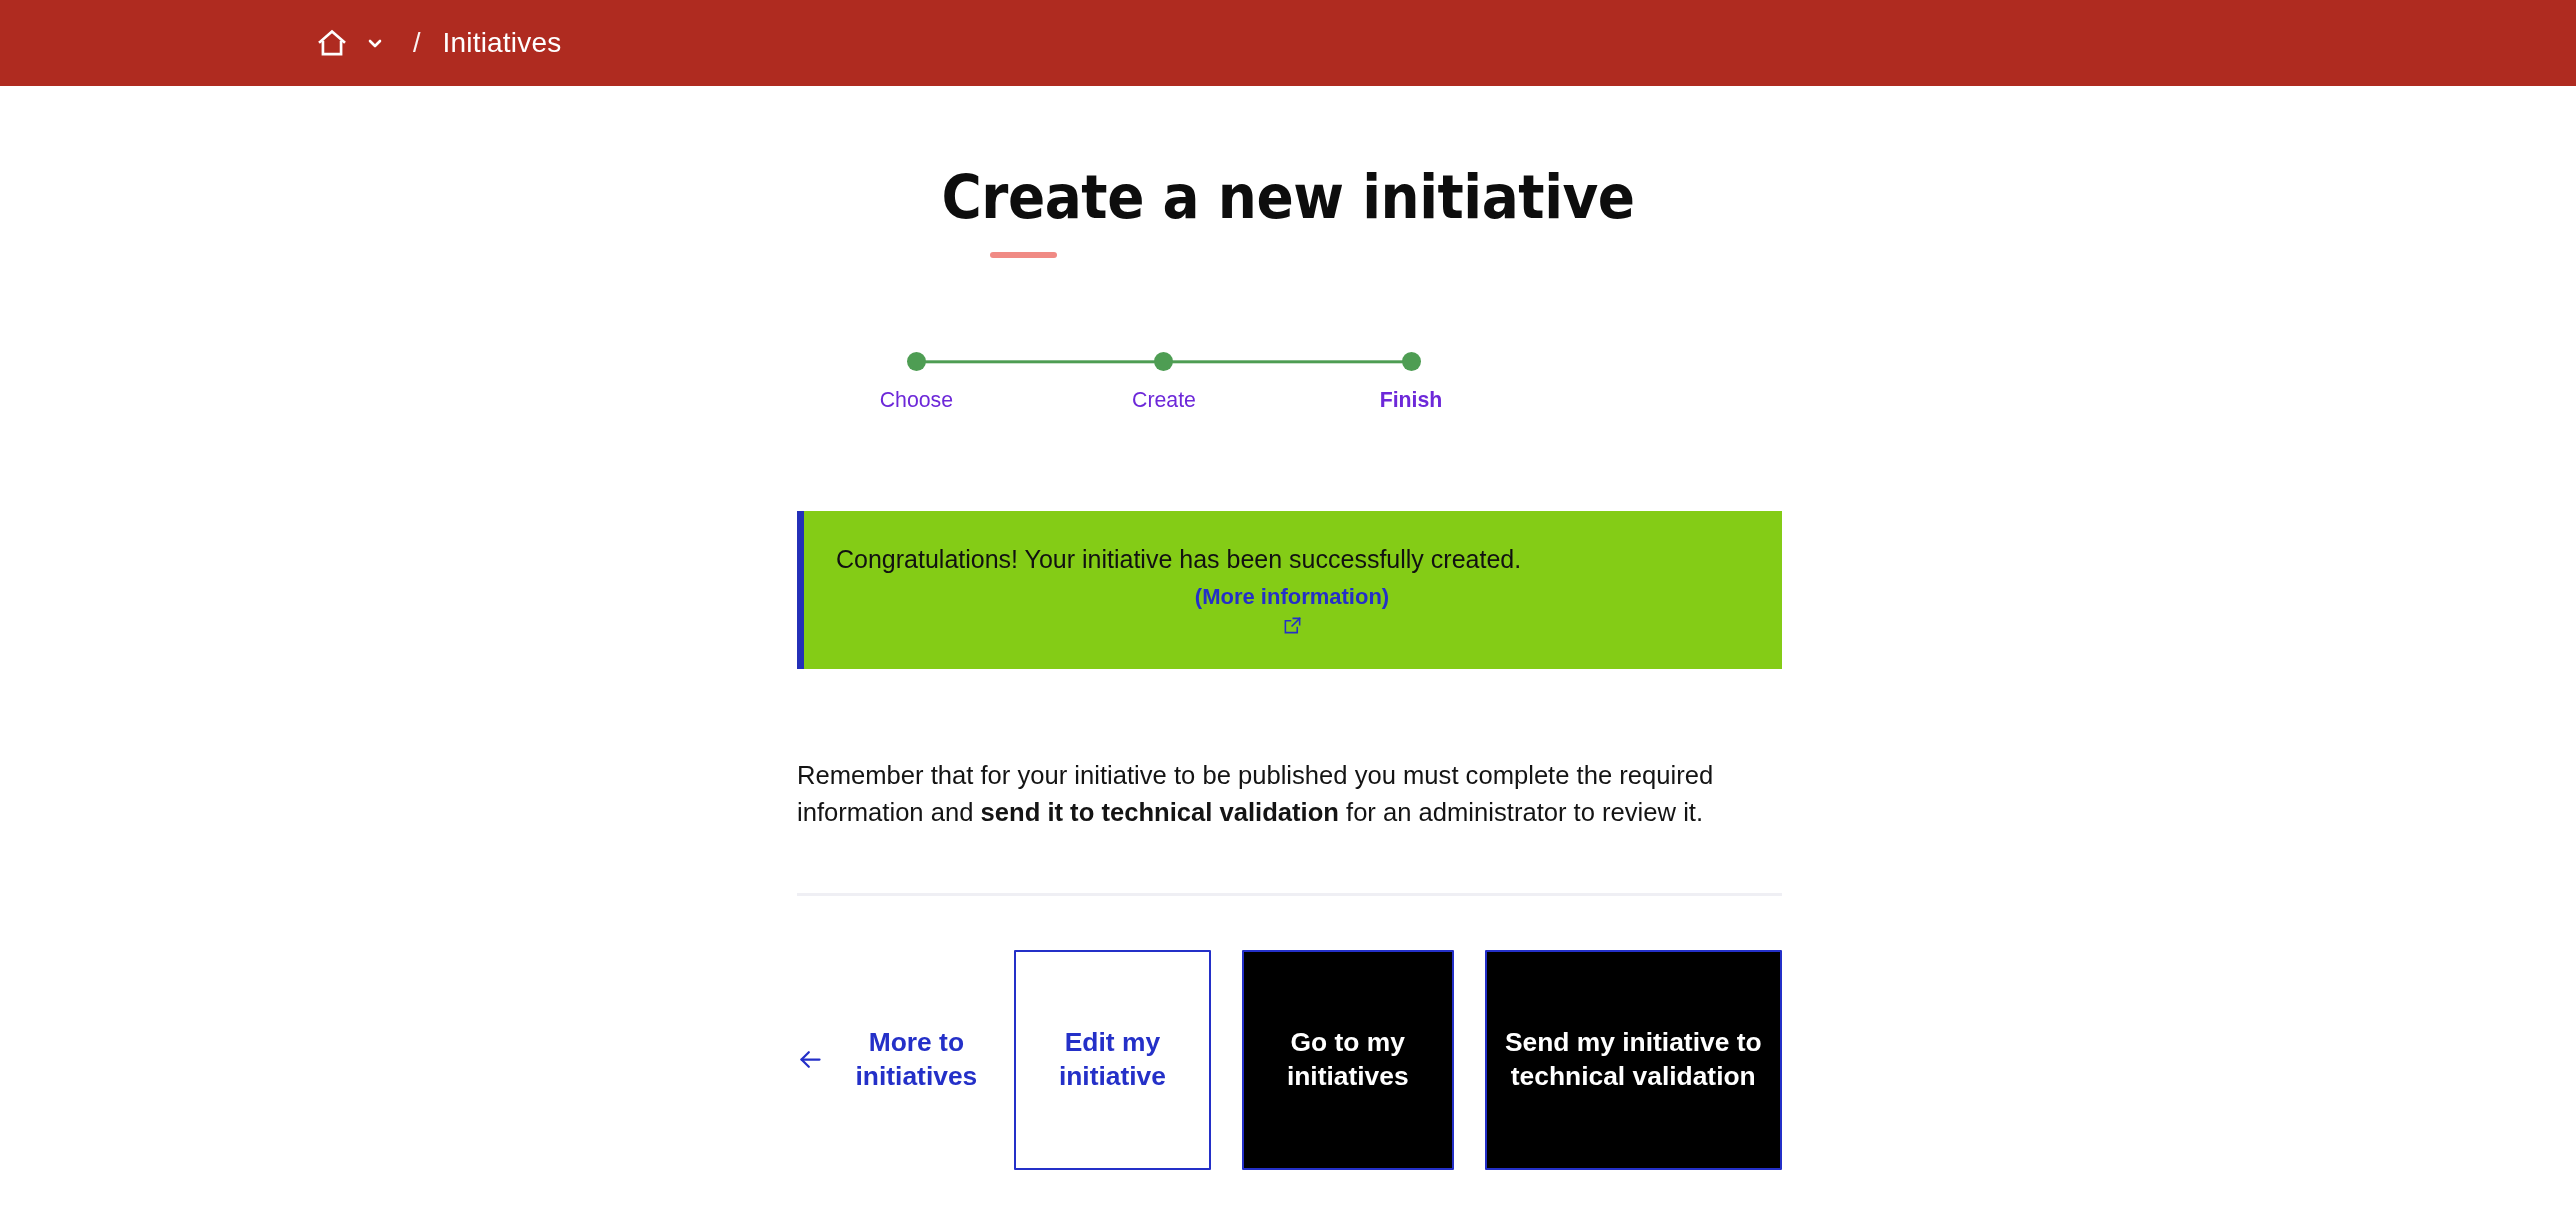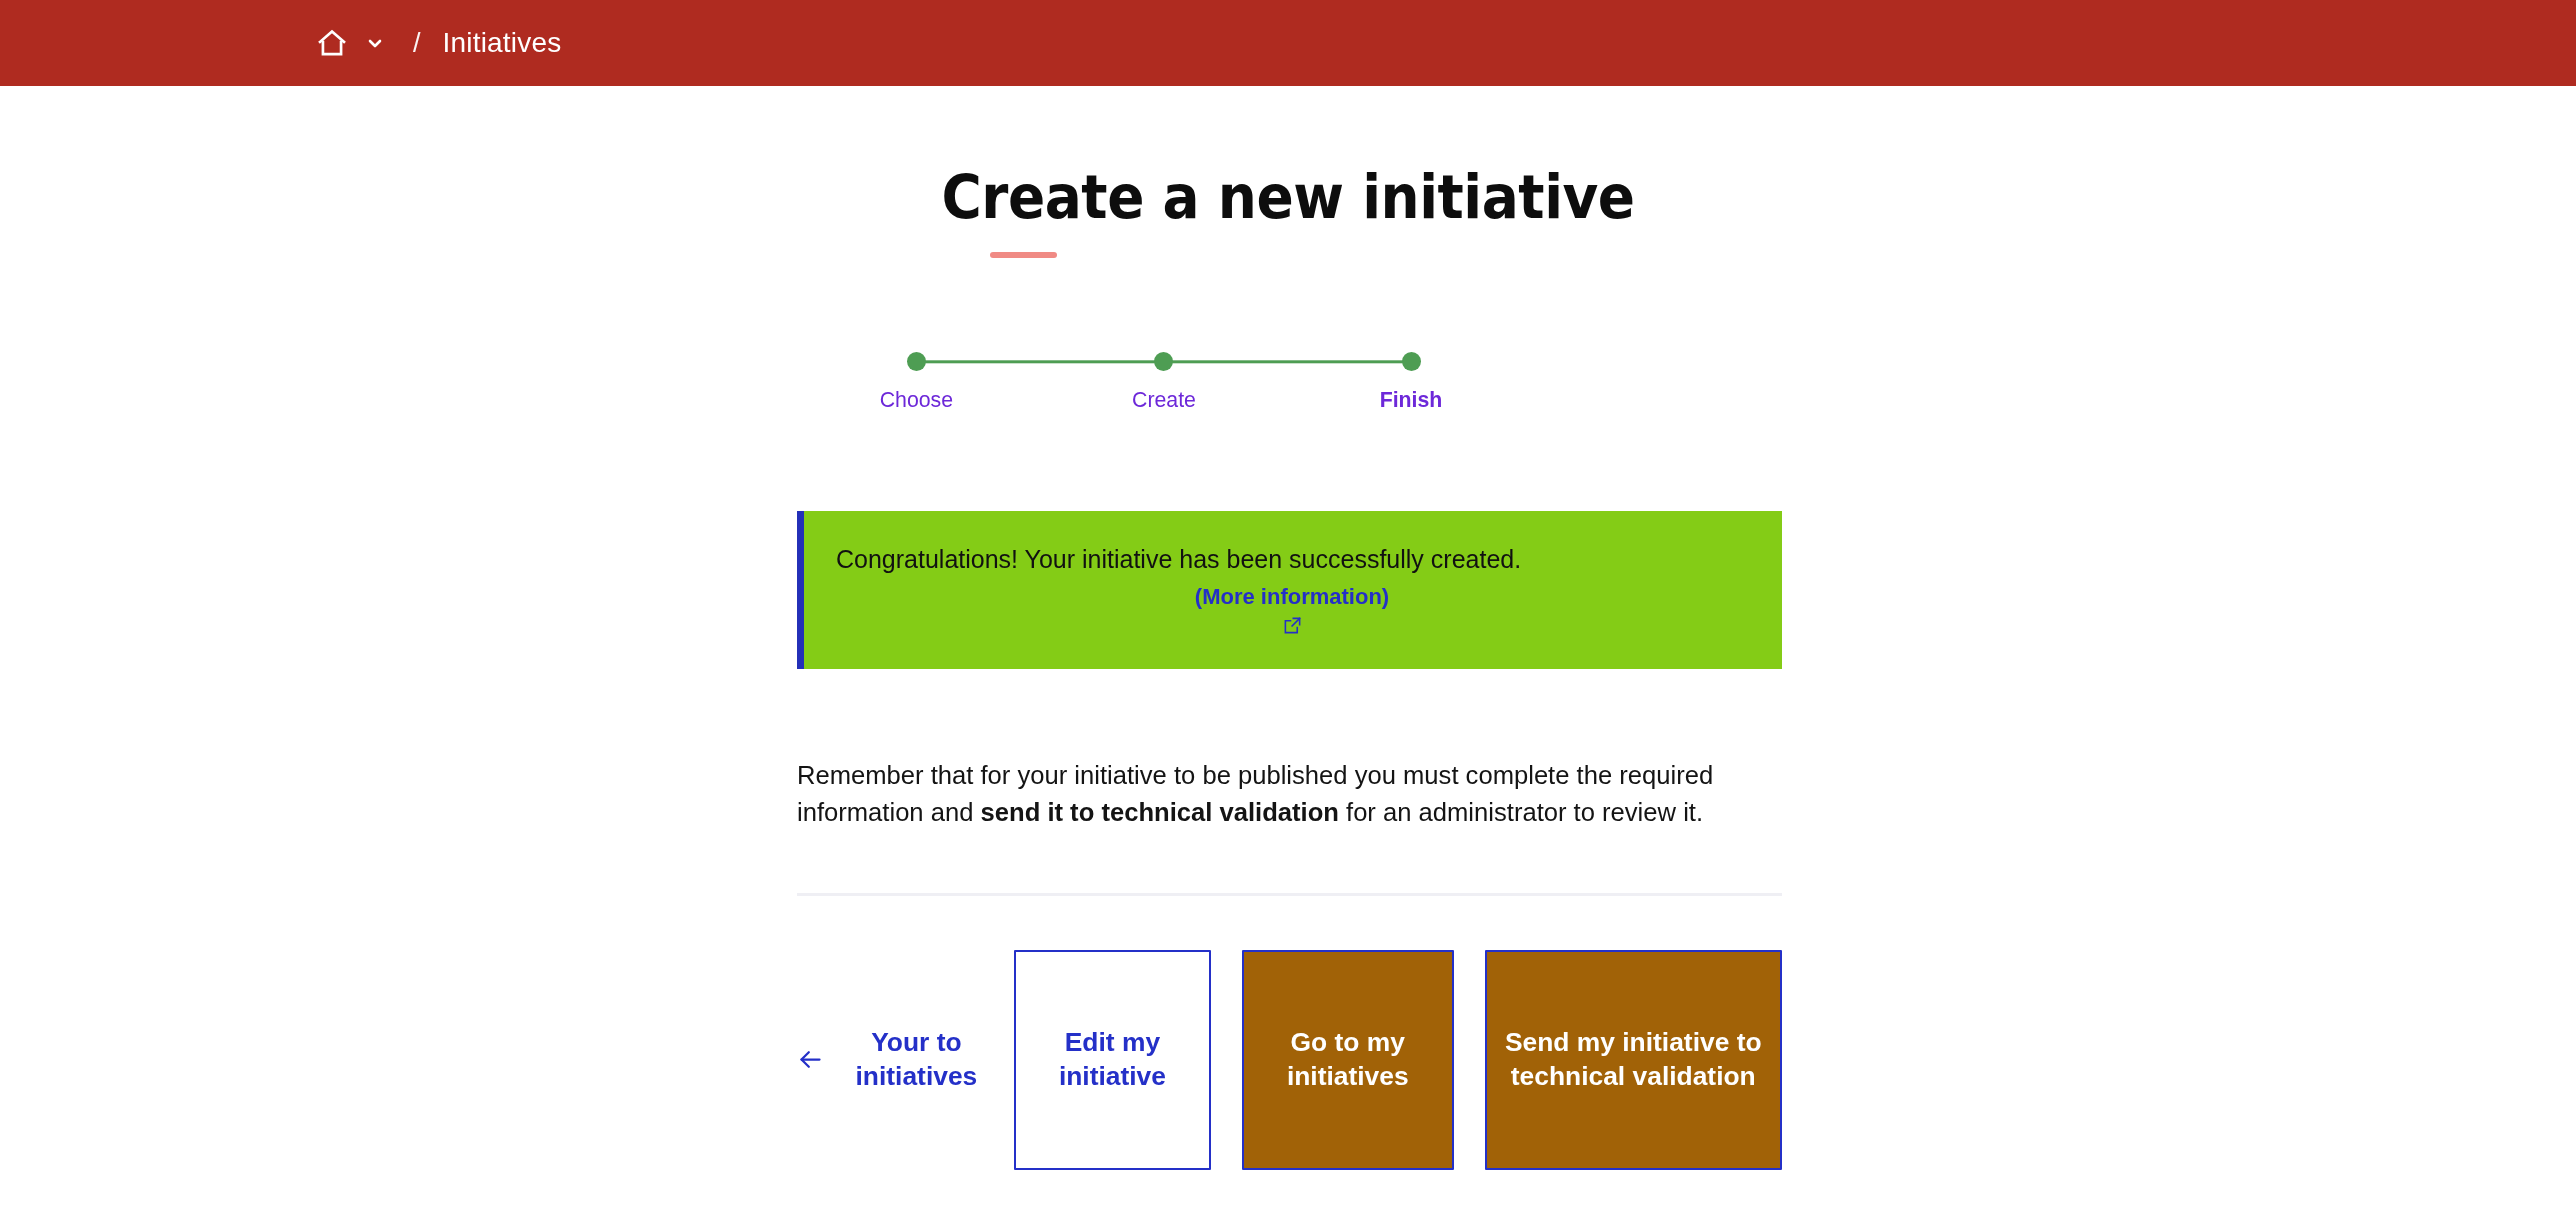--- a/index.html
+++ b/index.html
@@ -248,21 +248,21 @@
     font-family: "Liberation Sans", sans-serif;
   }
   .btn-outline {
     width: 203px;
     background: #ffffff;
     border: 2.6px solid #2430C8;
     color: #2430C8;
     margin-right: 31px;
   }
   .btn-primary {
-    background: #a16207;
+    background: #000000;
     border: 2.6px solid #2430C8;
     color: #ffffff;
   }
   .btn-goto { width: 218px; margin-right: 31px; }
   .btn-send { width: 307px; }
 </style>
 </head>
 <body>
 
 <div class="topbar">
@@ -329,21 +329,21 @@
 
     <div class="divider"></div>
 
     <div class="actions">
 
       <a class="back-link">
         <svg class="arrow-left-icon" viewBox="0 0 24 24" fill="none">
           <path d="M20 12H4" stroke="#2430C8" stroke-width="2" stroke-linecap="round"></path>
           <path d="M10.5 5.5 4 12l6.5 6.5" stroke="#2430C8" stroke-width="2" stroke-linecap="round" stroke-linejoin="round"></path>
         </svg>
-        <span class="back-link-label">Your to initiatives</span>
+        <span class="back-link-label">More to initiatives</span>
       </a>
 
       <button class="btn btn-outline">Edit my initiative</button>
 
       <button class="btn btn-primary btn-goto">Go to my initiatives</button>
 
       <button class="btn btn-primary btn-send">Send my initiative to technical validation</button>
 
     </div>
   </div>

